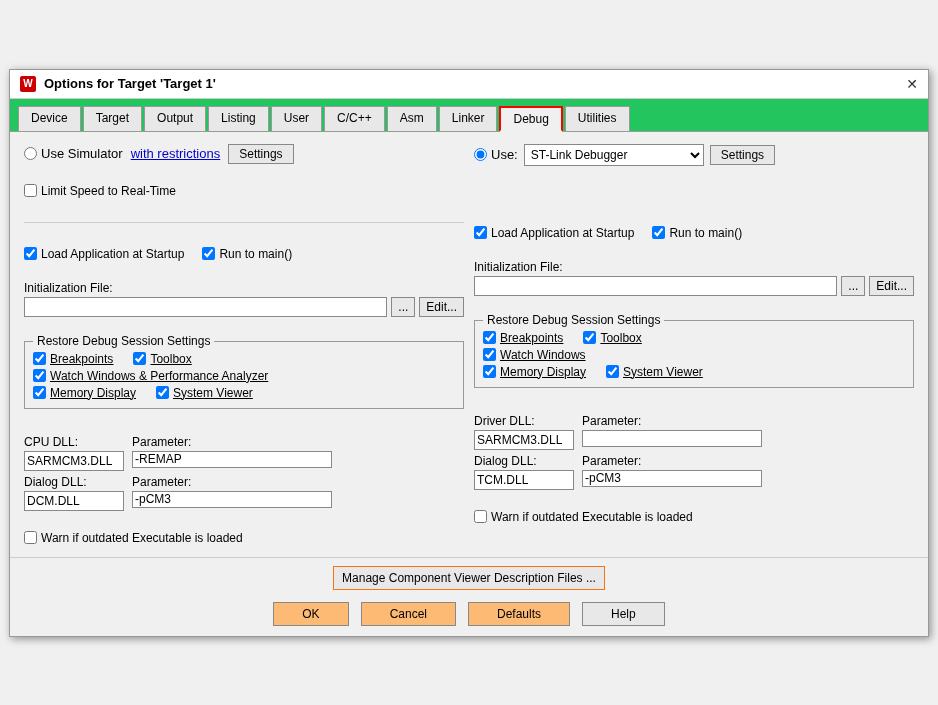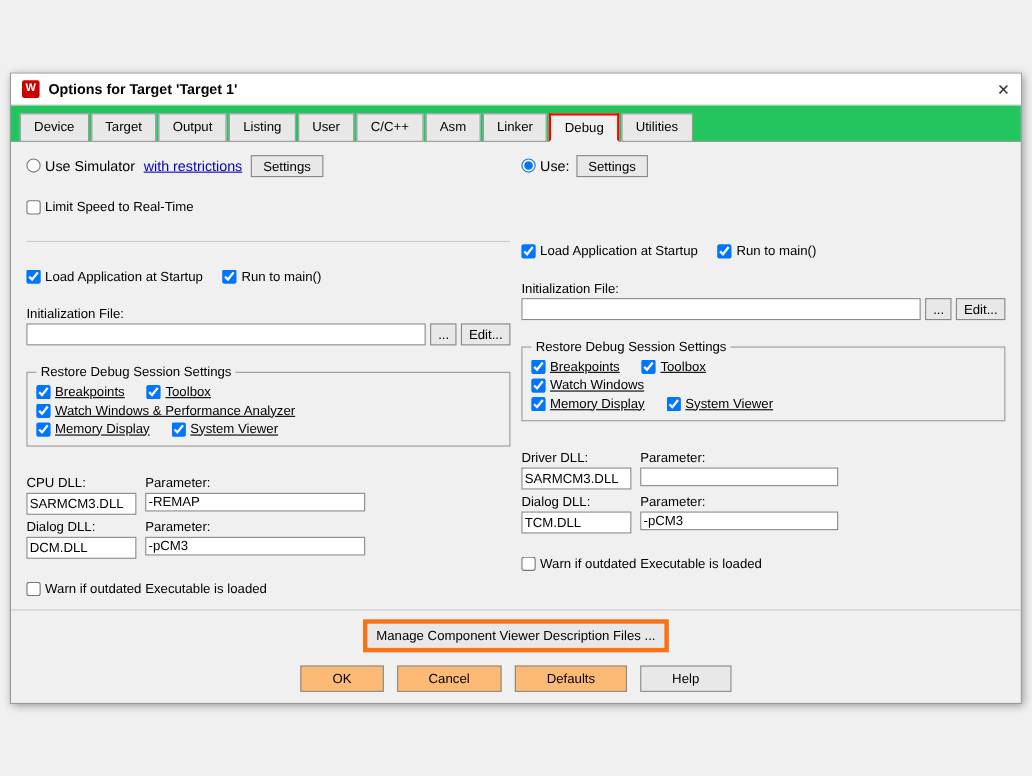--- a/index.html
+++ b/index.html
@@ -92,21 +92,21 @@
       grid-template-columns: 1fr 1fr;
       gap: 10px;
     }
     .col { display: flex; flex-direction: column; gap: 20px; }
     .row-inline {
       display: flex;
       align-items: center;
       gap: 8px;
     }
     .radio-label { display: flex; align-items: center; gap: 4px; cursor: pointer; }
-    .checkbox-label { display: flex; align-items: flex-end; gap: 4px; cursor: pointer; font-size: 12px; }
+    .checkbox-label { display: flex; align-items: flex-start; gap: 4px; cursor: pointer; font-size: 12px; }
     .link-text { color: #0000cc; text-decoration: underline; cursor: pointer; }
     .settings-btn {
       padding: 2px 10px;
       border: 1px solid #888;
       background: #e8e8e8;
       cursor: pointer;
       font-size: 12px;
     }
     .separator { border: none; border-top: 1px solid #ccc; margin: 4px 0; }
     .init-file-row {
@@ -169,21 +169,21 @@
     .bottom-section {
       display: flex;
       flex-direction: column;
       align-items: center;
       gap: 8px;
       padding: 8px 14px 6px 14px;
       border-top: 1px solid #ccc;
     }
     .manage-btn {
       padding: 4px 8px;
-      border: 4px solid #f97316;
+      border: 1px solid #f97316;
       background: #e8e8e8;
       cursor: pointer;
       font-size: 12px;
     }
     .footer-buttons {
       display: flex;
       gap: 12px;
       justify-content: center;
       padding: 6px 14px 10px 14px;
     }
@@ -343,20 +343,23 @@
         </div>
       </div>
 
       <div class="col">
 
         <div class="use-row">
           <label class="radio-label">
             <input type="radio" name="debug_right" checked="" style="">
             <span>Use:</span>
           </label>
+          <select class="select-box">
+            <option>ST-Link Debugger</option>
+          </select>
           <button class="settings-btn">Settings</button>
         </div>
         <div style="height:20px"></div>
 
         <div class="row-inline">
           <label class="checkbox-label">
             <input type="checkbox" checked="" style="">
             <span>Load Application at Startup</span>
           </label>
           <label class="checkbox-label" style="margin-left:10px">

